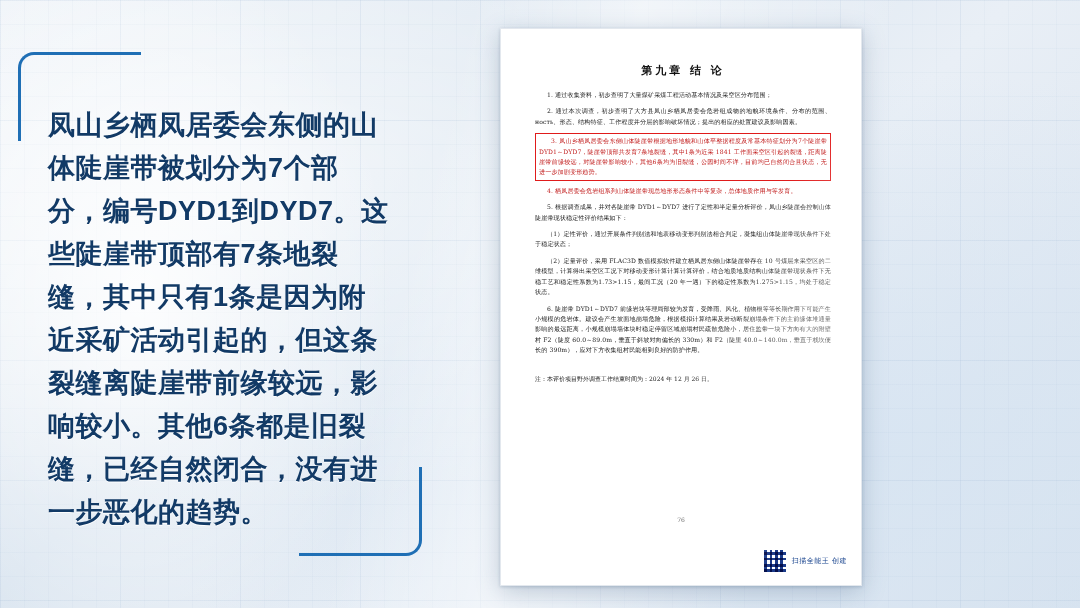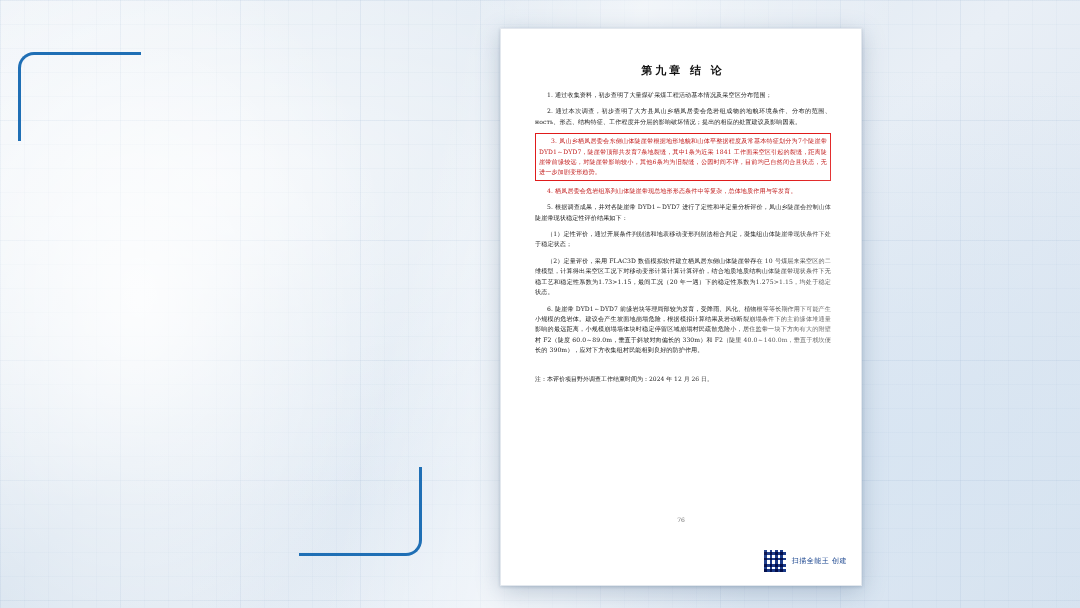--- a/index.html
+++ b/index.html
@@ -182,20 +182,21 @@
 <body>
 
 <div id="stage">
   <div id="bg-texture"></div>
   <div id="bg-glow-left"></div>
   <div id="bg-sweep"></div>
 
   <div id="caption-card">
     <div class="bracket tl"></div>
     <div class="bracket br"></div>
+    <div id="caption-text">凤山乡栖凤居委会东侧的山体陡崖带被划分为7个部分，编号DYD1到DYD7。这些陡崖带顶部有7条地裂缝，其中只有1条是因为附近采矿活动引起的，但这条裂缝离陡崖带前缘较远，影响较小。其他6条都是旧裂缝，已经自然闭合，没有进一步恶化的趋势。</div>
   </div>
 
   <div id="doc-page">
     <div id="doc-inner">
       <div id="doc-title">第九章  结  论</div>
 
       <p class="doc-para">1. 通过收集资料，初步查明了大量煤矿采煤工程活动基本情况及采空区分布范围；</p>
       <p class="doc-para">2. 通过本次调查，初步查明了大方县凤山乡栖凤居委会危岩组成物的地貌环境条件、分布的范围、ность、形态、结构特征、工作程度并分层的影响破坏情况；提出的相应的处置建议及影响因素。</p>
 
       <div id="para-3-wrap">

